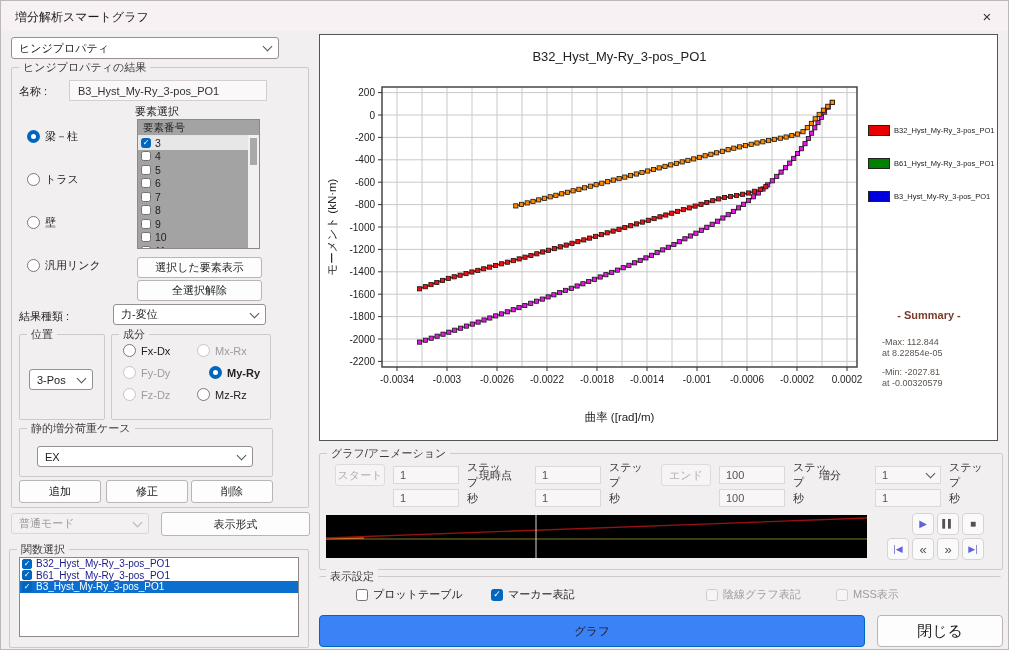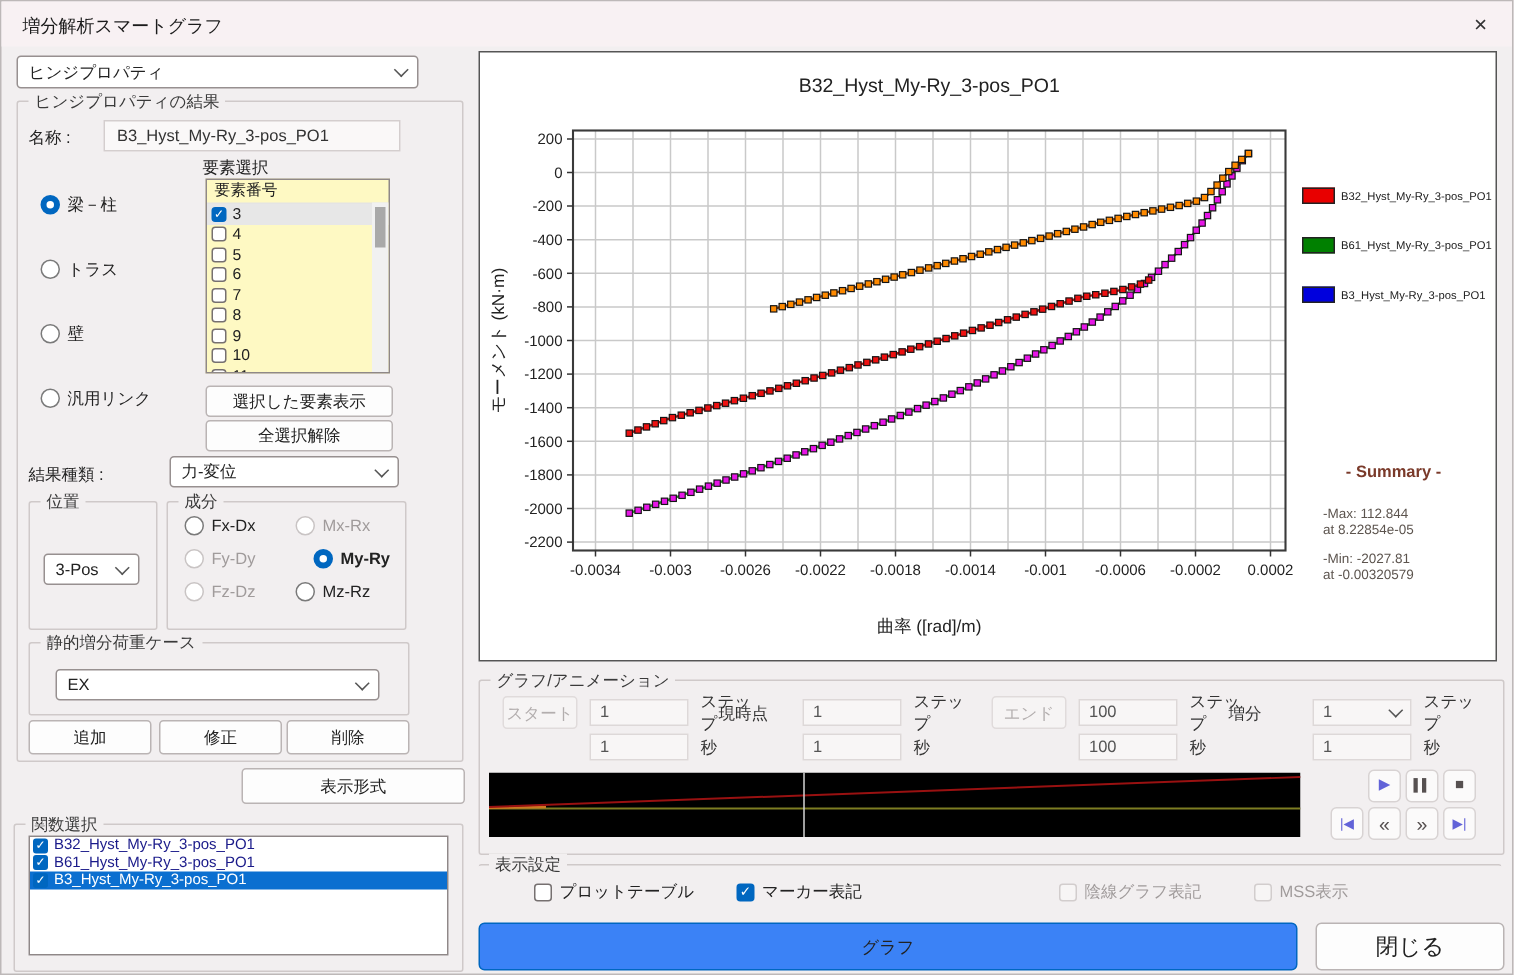--- a/index.html
+++ b/index.html
@@ -23,21 +23,21 @@
   
   .radio{width:13px;height:13px;border-radius:50%;border:1px solid #7a7a7a;background:#fff;box-sizing:border-box;flex:none;cursor:pointer;}
   .radio.checked{border:4px solid #0067c0;}
   .radio.disabled{border-color:#c9c4c4;cursor:default;}
   .cb{width:12px;height:12px;border:1px solid #767070;border-radius:2.5px;background:#fff;box-sizing:border-box;display:inline-flex;align-items:center;justify-content:center;font-size:9px;line-height:1;color:#fff;flex:none;cursor:pointer;}
   .cb.checked{background:#0067c0;border-color:#0067c0;}
   .cb.disabled{border-color:#d2cdcd;background:#f7f5f5;cursor:default;}
   .row{position:absolute;display:flex;align-items:center;gap:5px;}
   .lbl-dis{color:#a09b9b;}
   
-  .el-list{position:absolute;left:136px;top:118px;width:123px;height:130px;background:#fef9c3;border:1px solid #8f8888;overflow:hidden;box-sizing:border-box;}
+  .el-list{position:absolute;left:136px;top:118px;width:123px;height:130px;background:#a3a3a3;border:1px solid #8f8888;overflow:hidden;box-sizing:border-box;}
   .el-head{height:15px;line-height:15px;padding-left:5px;font-size:10.5px;border-bottom:1px solid #e4e4e4;color:#222;}
   .el-row{height:13.5px;display:flex;align-items:center;gap:4px;padding-left:3px;font-size:10.5px;cursor:pointer;}
   .el-row.sel{background:#e7e7e7;}
   .el-row .cb{width:10px;height:10px;font-size:8px;}
   .el-sb{position:absolute;right:0;top:15px;width:11px;bottom:0;background:#f1f1f1;}
   .el-sb-thumb{position:absolute;left:2px;top:3px;width:7px;height:27px;background:#a9a9a9;}
   
   .fn-list{position:absolute;left:18px;top:556px;width:280px;height:80px;background:#fff;border:1px solid #8f8888;box-sizing:border-box;overflow:hidden;}
   .fn-row{height:11.5px;display:flex;align-items:center;gap:4px;padding-left:2px;font-size:10px;cursor:pointer;color:#1a1a8a;}
   .fn-row .cb{width:10px;height:10px;font-size:8px;border-radius:2px;}
@@ -196,20 +196,24 @@
   </div>
   <div class="dd" style="left:36px;top:445px;width:216px;height:21px;">
     <span>EX</span>
       <span class="chev"></span>
   </div>
 
   <div class="btn" style="left:18px;top:479px;width:80px;height:21px;">追加</div>
   <div class="btn" style="left:105px;top:479px;width:80px;height:21px;">修正</div>
   <div class="btn" style="left:190px;top:479px;width:80px;height:21px;">削除</div>
 
+  <div class="dd disabled" style="left:10px;top:512px;width:138px;height:21px;">
+    <span>普通モード</span>
+      <span class="chev"></span>
+  </div>
   <div class="btn" style="left:160px;top:511px;width:147px;height:22px;">表示形式</div>
 
   <div class="gb" style="left:8px;top:548px;width:298px;height:97px;">
     <span class="gl">関数選択</span>
   </div>
   <div class="fn-list">
     <div class="fn-row">
         <span class="cb checked">✓</span>
         <span>B32_Hyst_My-Ry_3-pos_PO1</span>
       </div>

